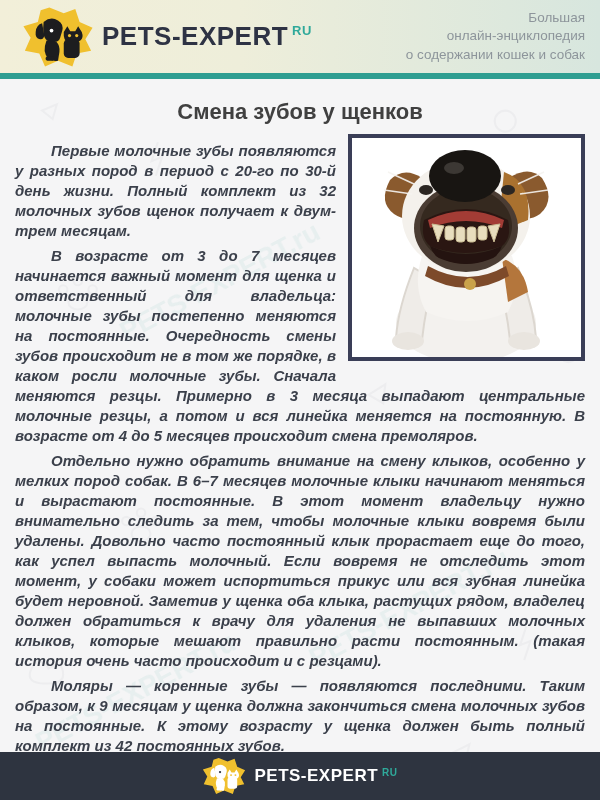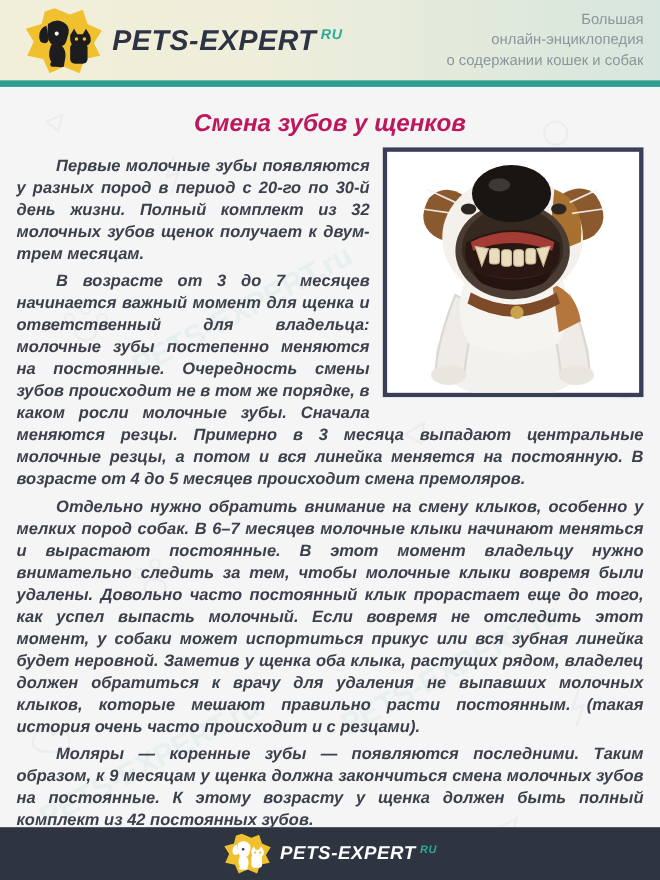--- a/index.html
+++ b/index.html
@@ -15,42 +15,41 @@
   .header {
     height:73px;
     background:linear-gradient(90deg,#f2efd9 0%,#eeeeda 40%,#d7e6de 100%);
     display:flex;
     align-items:center;
     justify-content:space-between;
     padding:0 15px 0 22px;
     position:relative;
     z-index:2;
   }
-  .brand { display:flex; align-items:center; gap:8px; cursor:pointer;font-style:italic; }
+  .brand { display:flex; align-items:center; gap:8px; cursor:pointer; }
   .brand-blob { width:72px; height:62px; flex:0 0 auto; }
   .brand-text { font-size:26px; font-weight:bold; color:#2e3344; letter-spacing:.5px; }
   .brand-suffix { font-size:13px; font-weight:bold; color:#2fa99a; vertical-align:top; margin-left:4px; position:relative; top:2px; letter-spacing:.5px;}
   .tagline { text-align:right; color:#8d959b; font-size:13.5px; line-height:1.35; }
 
   .teal-bar { height:6px; background:#2f9e91; position:relative; z-index:2; }
 
   
   .content {
     position:relative;
     height:673px;
     padding:0 15px;
     overflow:hidden;
   }
   .doodles { position:absolute; inset:0; pointer-events:none; }
   .page-title {
     text-align:center;
     font-size:22px;
     font-weight:bold;
-    font-style:italic;
-    color:#be185d;
+    color:#404040;
     padding:20px 0 16px;
     position:relative;
   }
   .article-body { position:relative; }
   .article-body p {
     font-style:italic;
     font-size:15px;
     line-height:20px;
     color:#3b404b;
     text-align:justify;

